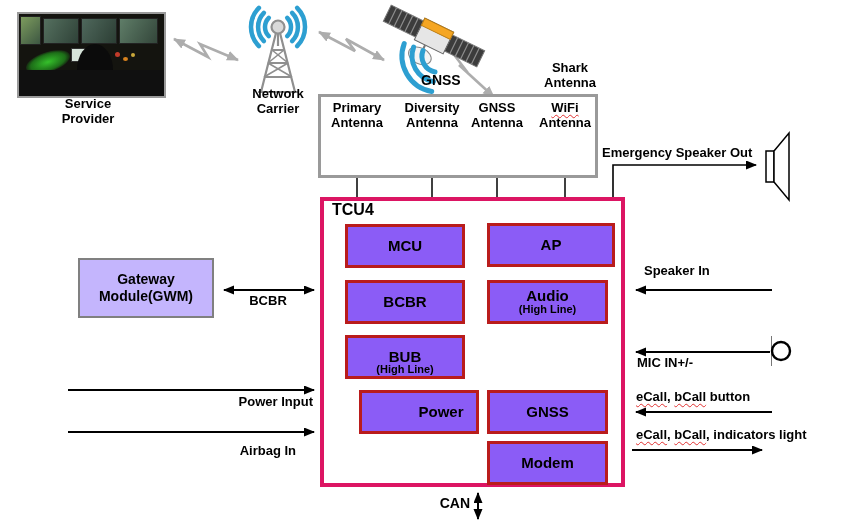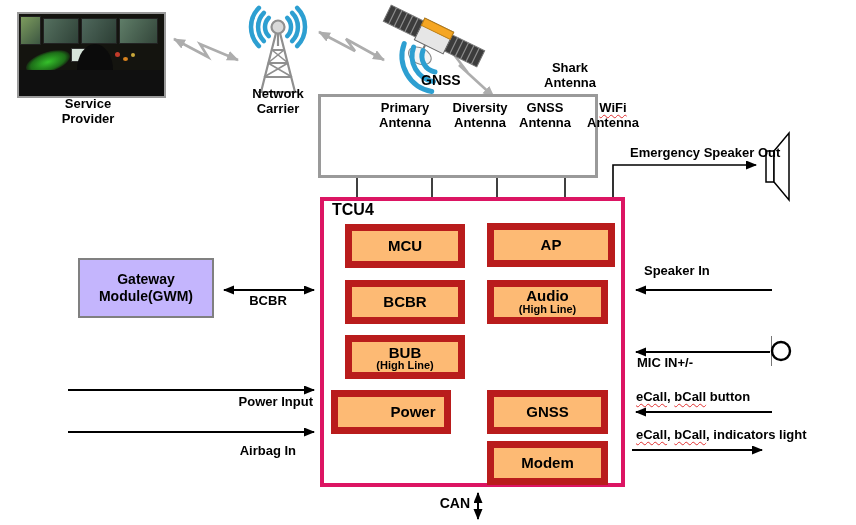--- a/index.html
+++ b/index.html
@@ -13,27 +13,27 @@
       text-decoration-thickness:1px;text-underline-offset:2px;}
   
   .photo{position:absolute;left:17px;top:12px;width:145px;height:82px;background:#14140f;
          border:2px solid #9a9a9a;overflow:hidden;}
   .photo .scr{position:absolute;border:1px solid #222;}
   .photo .sil{position:absolute;background:#0b0b0b;border-radius:50% 50% 0 0;}
   .photo .glow{position:absolute;border-radius:50%;}
   
   .antbox{position:absolute;left:318px;top:94px;width:280px;height:84px;border:3px solid #9a9a9a;
           box-sizing:border-box;background:#fff;}
-  .antlbl{position:absolute;font-weight:bold;font-size:13px;line-height:1.12;text-align:center;top:101px;width:76px;margin-left:48px;}
+  .antlbl{position:absolute;font-weight:bold;font-size:13px;line-height:1.12;text-align:center;top:101px;width:76px;}
   .tcu{position:absolute;left:320px;top:197px;width:305px;height:290px;border:4px solid #DC1563;
        box-sizing:border-box;background:transparent;}
   .tcu-title{position:absolute;left:332px;top:201px;font-weight:bold;font-size:16px;}
-  .mod{position:absolute;width:120px;height:44px;border:7px solid #b91c1c;box-sizing:border-box;
+  .mod{position:absolute;width:120px;height:44px;border:3px solid #b91c1c;box-sizing:border-box;
        display:flex;flex-direction:column;align-items:center;justify-content:center;
-       font-weight:bold;font-size:15px;background:#fdba74;line-height:1.05;}
+       font-weight:bold;font-size:15px;background:#8b5cf6;line-height:1.05;}
   .mod .sub{font-size:11px;font-weight:bold;}
   .gwm{position:absolute;left:78px;top:258px;width:136px;height:60px;border:2px solid #808080;
        box-sizing:border-box;display:flex;align-items:center;justify-content:center;text-align:center;
        font-weight:bold;font-size:14px;line-height:1.25;background:#c4b5fd;}
 </style>
 </head>
 <body>
 
 <div class="stage">
 
@@ -156,21 +156,21 @@
   <div class="mod" style="left:345px;top:224px;">
       <span>MCU</span>
     </div>
   <div class="mod" style="left:345px;top:280px;">
       <span>BCBR</span>
     </div>
   <div class="mod" style="left:345px;top:335px;justify-content:flex-end;">
       <span>BUB</span>
       <span class="sub">(High Line)</span>
     </div>
-  <div class="mod" style="left:331px;top:390px;padding-left:44px;">
+  <div class="mod" style="left:359px;top:390px;padding-left:44px;">
       <span>Power</span>
     </div>
 
   <div class="mod" style="left:487px;top:223px;width:128px;text-align:center;">
       <span>AP</span>
     </div>
   <div class="mod" style="left:487px;top:280px;width:121px;">
       <span>Audio</span>
       <span class="sub">(High Line)</span>
     </div>
@@ -178,21 +178,21 @@
       <span>GNSS</span>
     </div>
   <div class="mod" style="left:487px;top:441px;width:121px;">
       <span>Modem</span>
     </div>
 
   <div class="gwm">
       <span>Gateway Module(GWM)</span>
     </div>
 
-  <div class="lbl" style="left:602px;top:146px;margin-left:28px;"><span>Emergency Speaker Out</span></div>
+  <div class="lbl" style="left:602px;top:146px;"><span>Emergency Speaker Out</span></div>
   <div class="lbl" style="left:644px;top:264px;"><span>Speaker In</span></div>
   <div class="lbl" style="left:637px;top:356px;"><span>MIC IN+/-</span></div>
   <div class="lbl" style="left:636px;top:390px;"><span class="sq">eCall</span><span>, </span><span class="sq">bCall</span><span> button</span></div>
   <div class="lbl" style="left:636px;top:428px;"><span class="sq">eCall</span><span>, </span><span class="sq">bCall</span><span>, indicators light</span></div>
   <div class="lbl ctr" style="left:232px;top:294px;width:72px;"><span>BCBR</span></div>
   <div class="lbl rgt" style="left:205px;top:395px;width:108px;"><span>Power Input</span></div>
   <div class="lbl rgt" style="left:200px;top:444px;width:96px;"><span>Airbag In</span></div>
   <div class="lbl rgt" style="left:420px;top:496px;width:50px;font-size:14px;"><span>CAN</span></div>
 
 </div>

